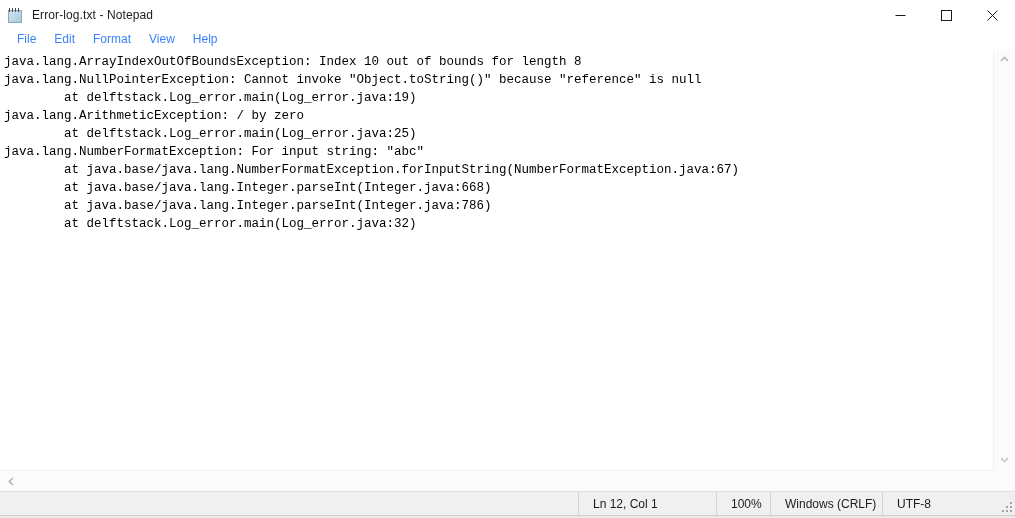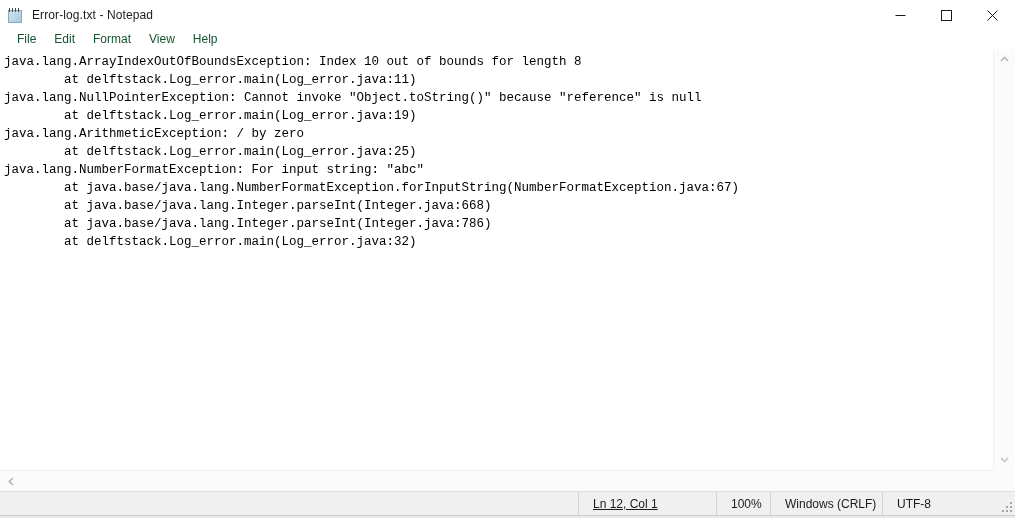--- a/index.html
+++ b/index.html
@@ -92,21 +92,21 @@
     width: 1015px;
     height: 19px;
     background: #ffffff;
     display: flex;
     align-items: center;
     padding-left: 8px;
     box-sizing: border-box;
   }
   .menu-item {
     font-size: 12px;
-    color: #14532d;
+    color: #3b82f6;
     padding: 0 9px;
     line-height: 19px;
     white-space: nowrap;
     text-align: right;
   }
 
   
   .editor-wrap {
     position: absolute;
     left: 0; top: 49px;
@@ -202,21 +202,21 @@
   .status-cell {
     display: flex;
     align-items: center;
     border-left: 1px solid #d4d4d4;
     font-size: 12px;
     color: #1b1b1b;
     box-sizing: border-box;
     padding-left: 14px;
     white-space: nowrap;
   }
-  .cell-pos    { flex: 0 0 138px; text-decoration: underline; }
+  .cell-pos    { flex: 0 0 138px; }
   .cell-zoom   { flex: 0 0 54px; }
   .cell-eol    { flex: 0 0 112px; }
   .cell-enc    { flex: 0 0 auto; width: 104px; text-align: center; }
   .cell-grip   { flex: 1 1 auto; position: relative; border-left: none; }
 
   .grip {
     position: absolute;
     right: 3px;
     bottom: 3px;
     width: 11px;
@@ -284,21 +284,20 @@
     <span class="menu-item">Edit</span>
     <span class="menu-item">Format</span>
     <span class="menu-item">View</span>
     <span class="menu-item">Help</span>
   </div>
 
   <div class="editor-wrap">
 
     <div class="text-area">
       <div class="code-line">java.lang.ArrayIndexOutOfBoundsException: Index 10 out of bounds for length 8</div>
-      <div class="code-line">        at delftstack.Log_error.main(Log_error.java:11)</div>
       <div class="code-line">java.lang.NullPointerException: Cannot invoke "Object.toString()" because "reference" is null</div>
       <div class="code-line">        at delftstack.Log_error.main(Log_error.java:19)</div>
       <div class="code-line">java.lang.ArithmeticException: / by zero</div>
       <div class="code-line">        at delftstack.Log_error.main(Log_error.java:25)</div>
       <div class="code-line">java.lang.NumberFormatException: For input string: "abc"</div>
       <div class="code-line">        at java.base/java.lang.NumberFormatException.forInputString(NumberFormatException.java:67)</div>
       <div class="code-line">        at java.base/java.lang.Integer.parseInt(Integer.java:668)</div>
       <div class="code-line">        at java.base/java.lang.Integer.parseInt(Integer.java:786)</div>
       <div class="code-line">        at delftstack.Log_error.main(Log_error.java:32)</div>
     </div>

